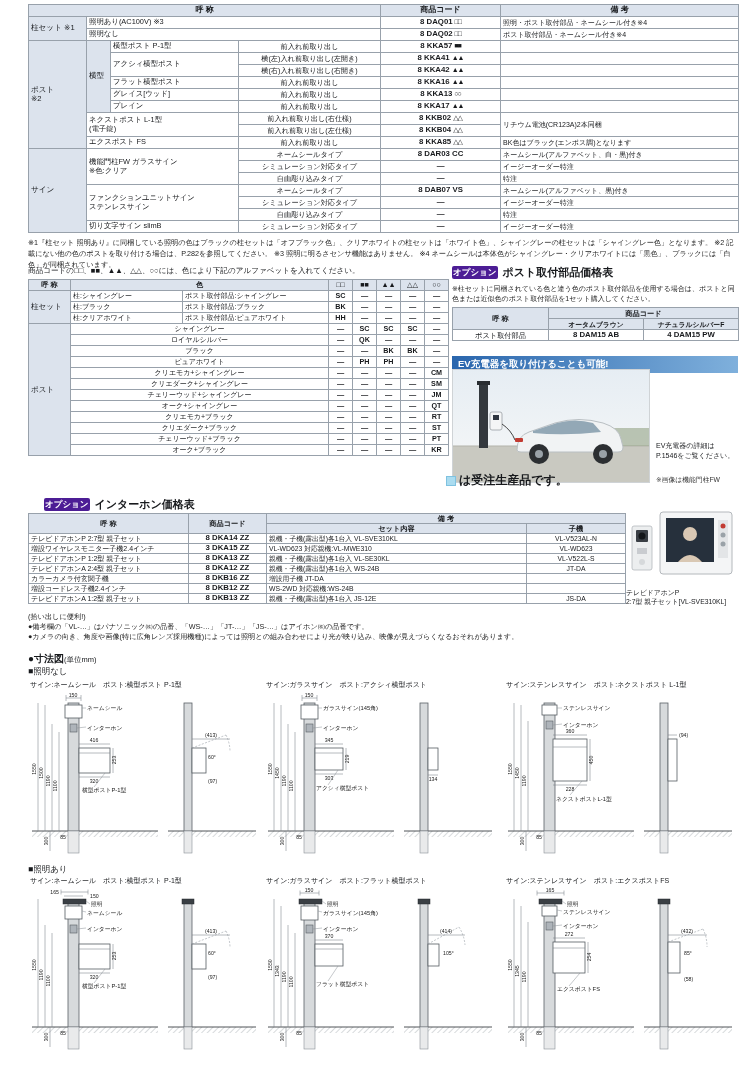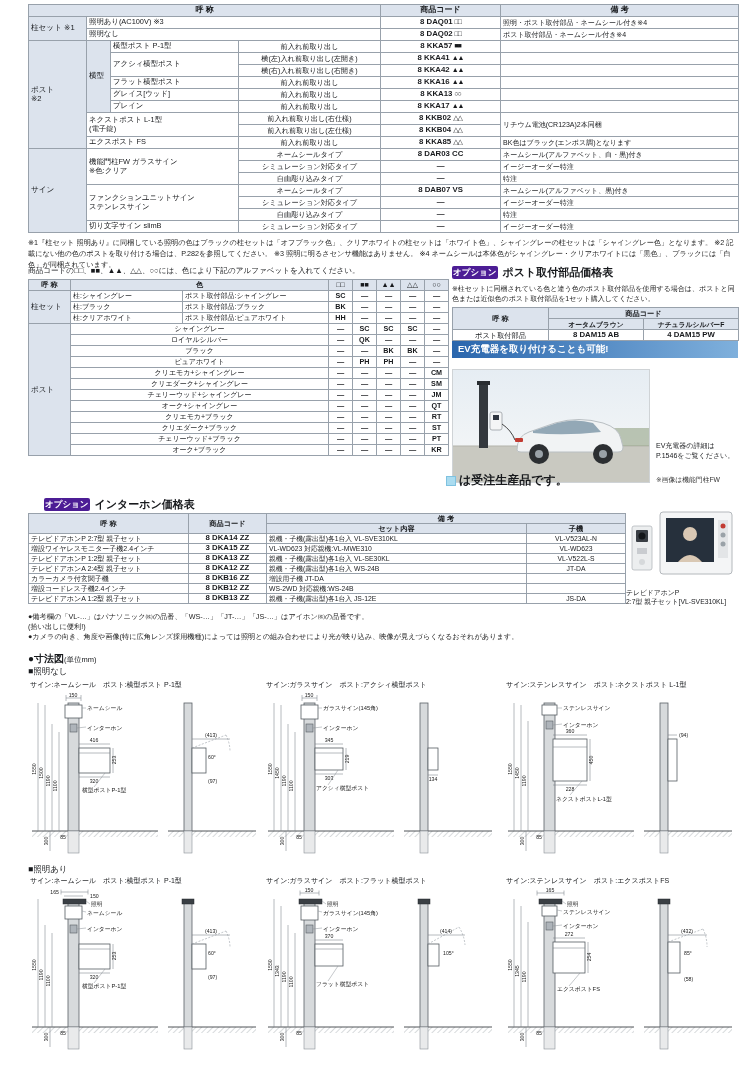--- a/index.html
+++ b/index.html
@@ -26,21 +26,21 @@
 .cc{text-align:center;font-weight:bold;font-size:7.2px}
 .cn{text-align:center;font-size:7px}
 
 .opt-parts{position:absolute;left:452px;top:263px;width:286px}
 .badge{display:inline-block;background:#4c1d95;color:#fff;font-weight:bold;font-size:8.5px;line-height:13px;padding:0 1px;border-radius:2px;vertical-align:middle}
 .sec-title{display:inline-block;font-size:11px;font-weight:bold;margin-left:5px;vertical-align:middle}
 .opt-note{margin-top:3px;font-size:7px;line-height:1.45;color:#222}
 .opt-table{width:286px;font-size:7.2px;margin-top:3px}
 .opt-table th,.opt-table td{height:11px;line-height:1.05;padding:0 2px;text-align:center}
 .opt-table .sm{font-size:6.8px}
-.ev-banner{margin-top:0;background:linear-gradient(90deg,#2a66ad,#7fb0dc);color:#fff;font-weight:bold;font-size:9.5px;padding:2px 6px}
+.ev-banner{margin-top:15px;background:linear-gradient(90deg,#2a66ad,#7fb0dc);color:#fff;font-weight:bold;font-size:9.5px;padding:2px 6px}
 .ev-fig{position:absolute;left:0;top:106px;width:198px;height:114px;border:1px solid #cfd3d6;background:#eef2f5}
 .ev-side{position:absolute;left:204px;top:178px;width:84px;font-size:7px;line-height:1.4}
 .ev-cap{position:absolute;left:204px;top:212px;width:84px;font-size:6.8px;color:#333}
 
 .ic-title{position:absolute;left:44px;top:495px}
 .mto{position:absolute;left:446px;top:472px;font-size:12px;font-weight:bold}
 .mto-sq{display:inline-block;width:10px;height:10px;background:#aadcf0;border:1px solid #7fc2e0;vertical-align:-2px;margin-right:3px}
 .ic-table{position:absolute;left:28px;top:513px;width:597px;font-size:7.2px}
 .ic-table th,.ic-table td{height:10px;line-height:1.05;padding:0 2px}
 .ic-nm{text-align:left;padding-left:3px;font-size:7px}
@@ -500,22 +500,22 @@
 <circle cx="93" cy="27" r="2.5" fill="#9aa2a8"></circle>
 <circle cx="93" cy="36" r="2.5" fill="#9aa2a8"></circle>
 </svg>
 </div>
 <div class="ic-cap">
 <div>テレビドアホンP</div>
 <div>2:7型 親子セット[VL-SVE310KL]</div>
 </div>
 
 <div class="ic-notes">
+<div>(拾い出しに便利!)</div>
 <div>●備考欄の「VL-…」はパナソニック㈱の品番、「WS-…」「JT-…」「JS-…」はアイホン㈱の品番です。</div>
-<div>(拾い出しに便利!)</div>
 <div>●カメラの向き、角度や画像(特に広角レンズ採用機種)によっては照明との組み合わせにより光が映り込み、映像が見えづらくなるおそれがあります。</div>
 </div>
 
 <div class="dims-title"><span>●寸法図</span><span class="dims-unit">(単位mm)</span></div>
 <div class="seclab" style="top:666px">■照明なし</div>
 
 <div class="drawing" style="left:30px;top:680px">
 <div class="dcap">サイン:ネームシール　ポスト:横型ポスト P-1型</div>
 <svg width="228" height="172" viewBox="0 0 228 172">
 <rect x="2" y="140" width="126" height="6" fill="url(#ht)"></rect>

